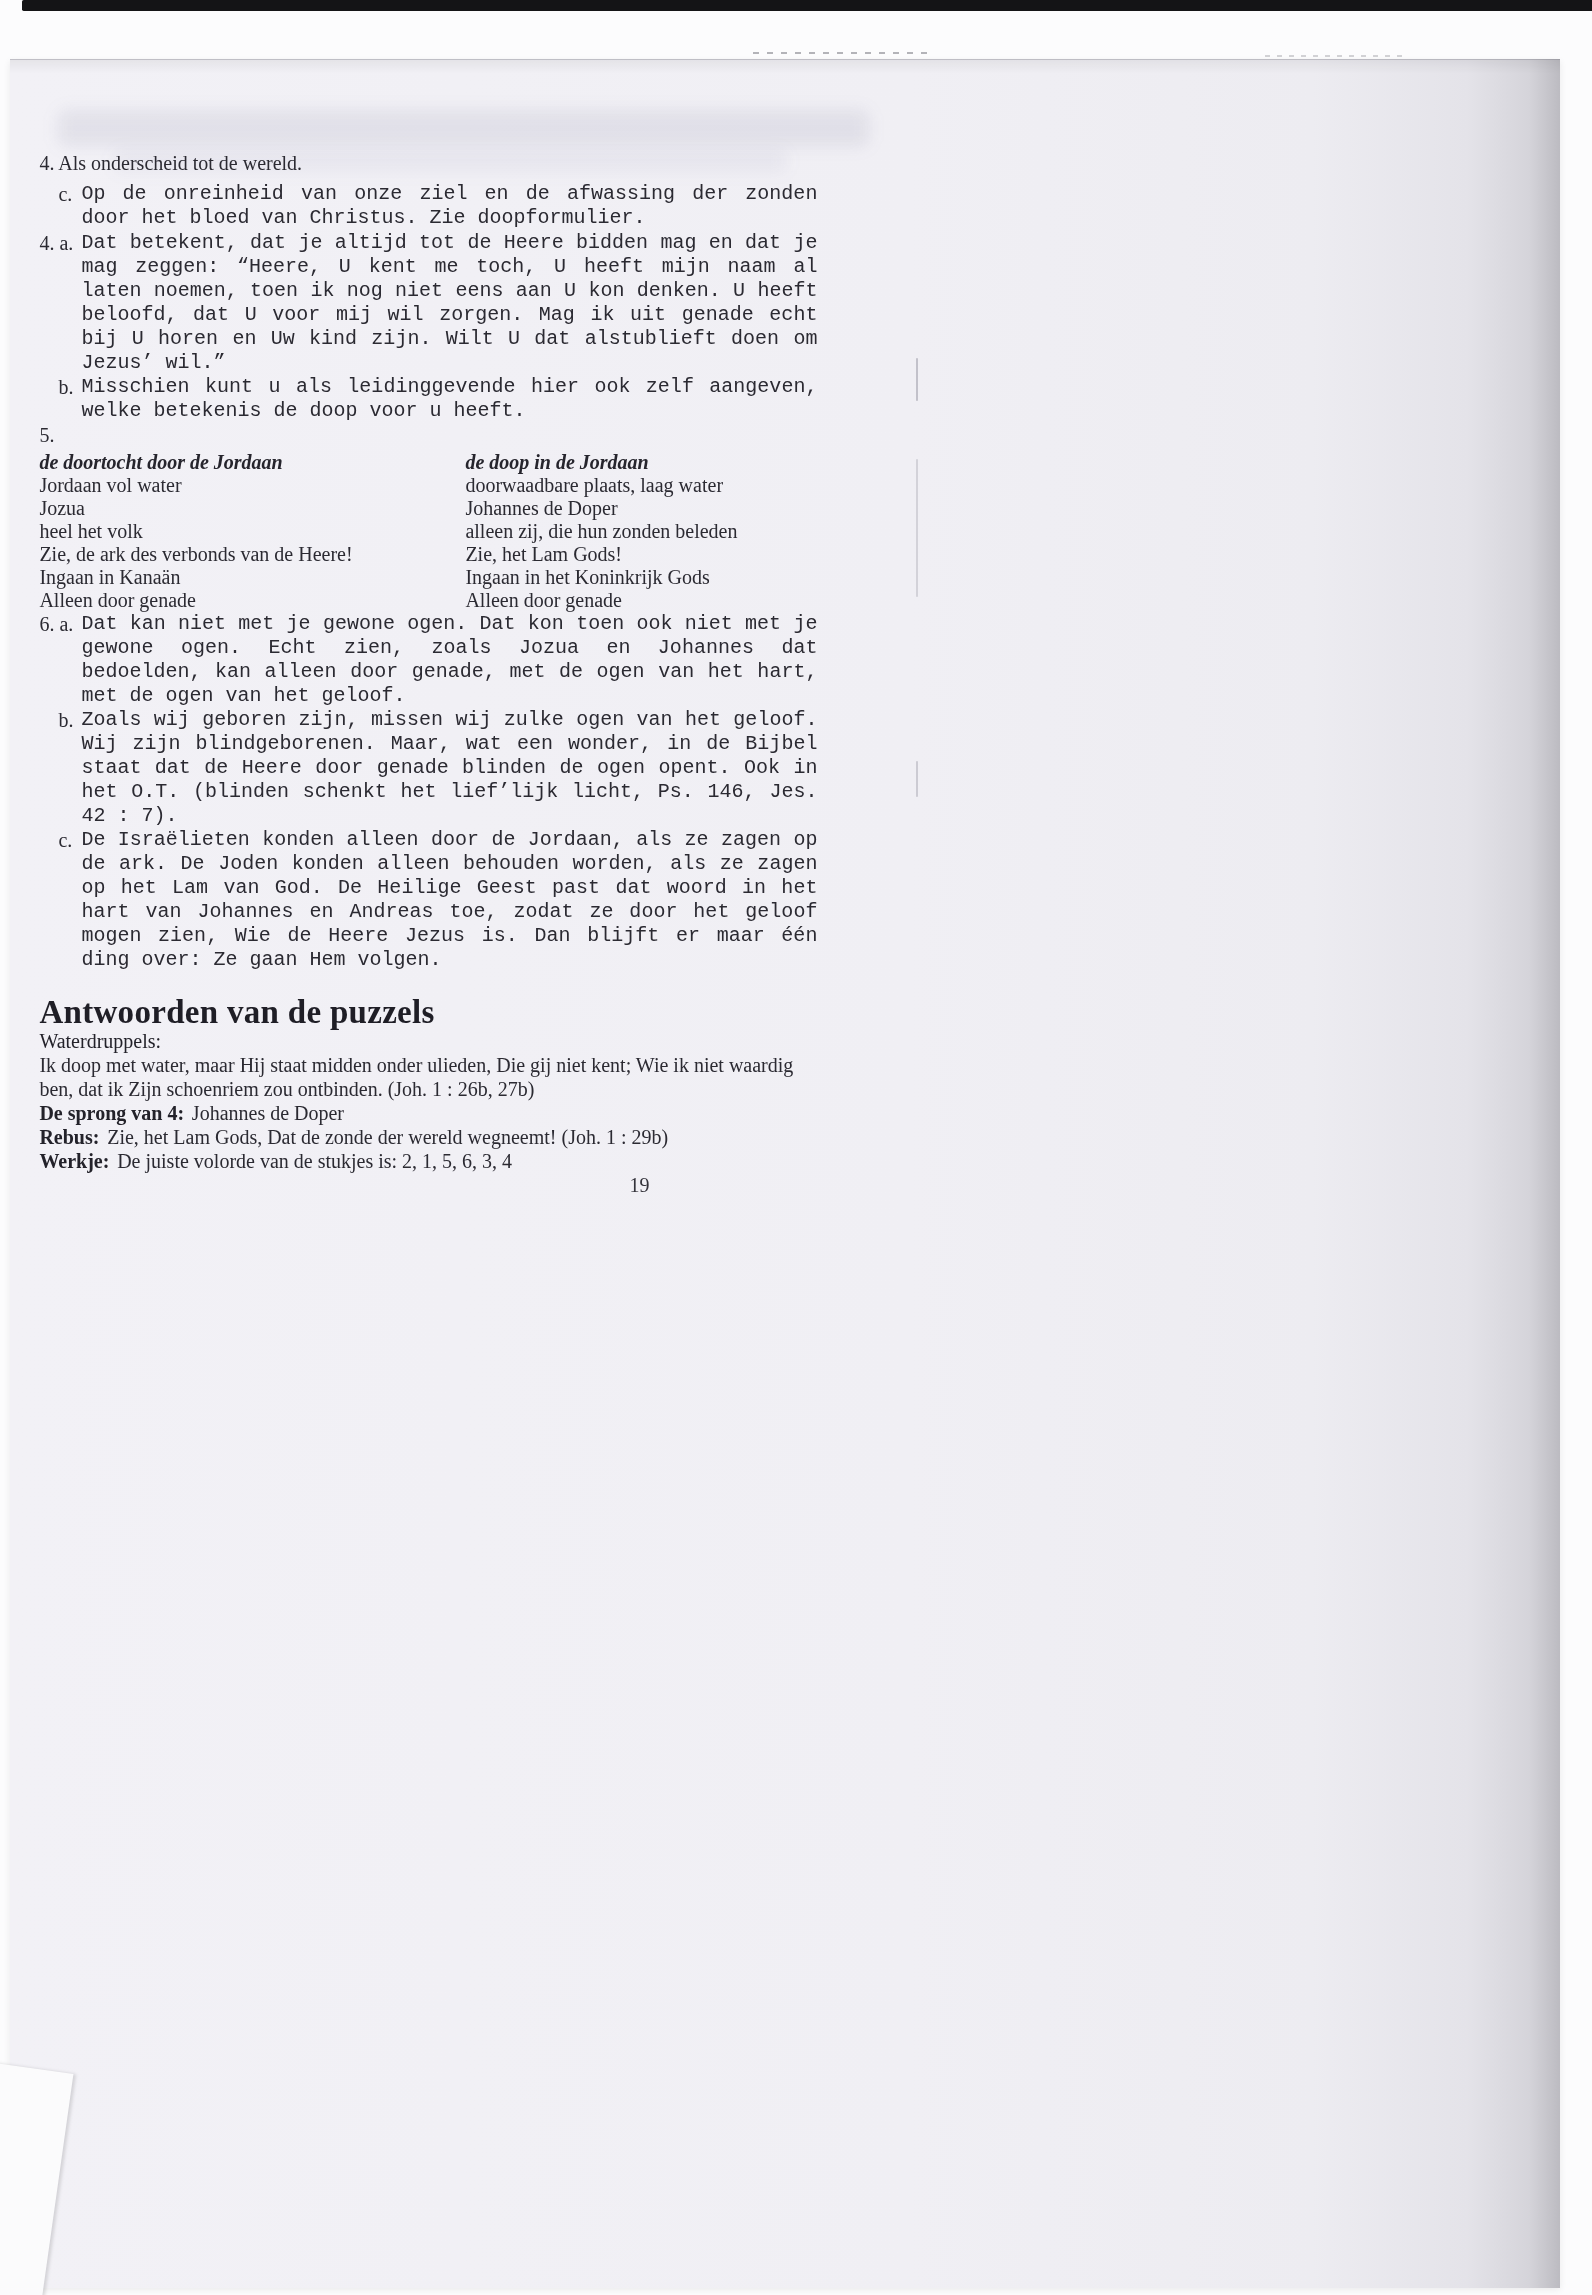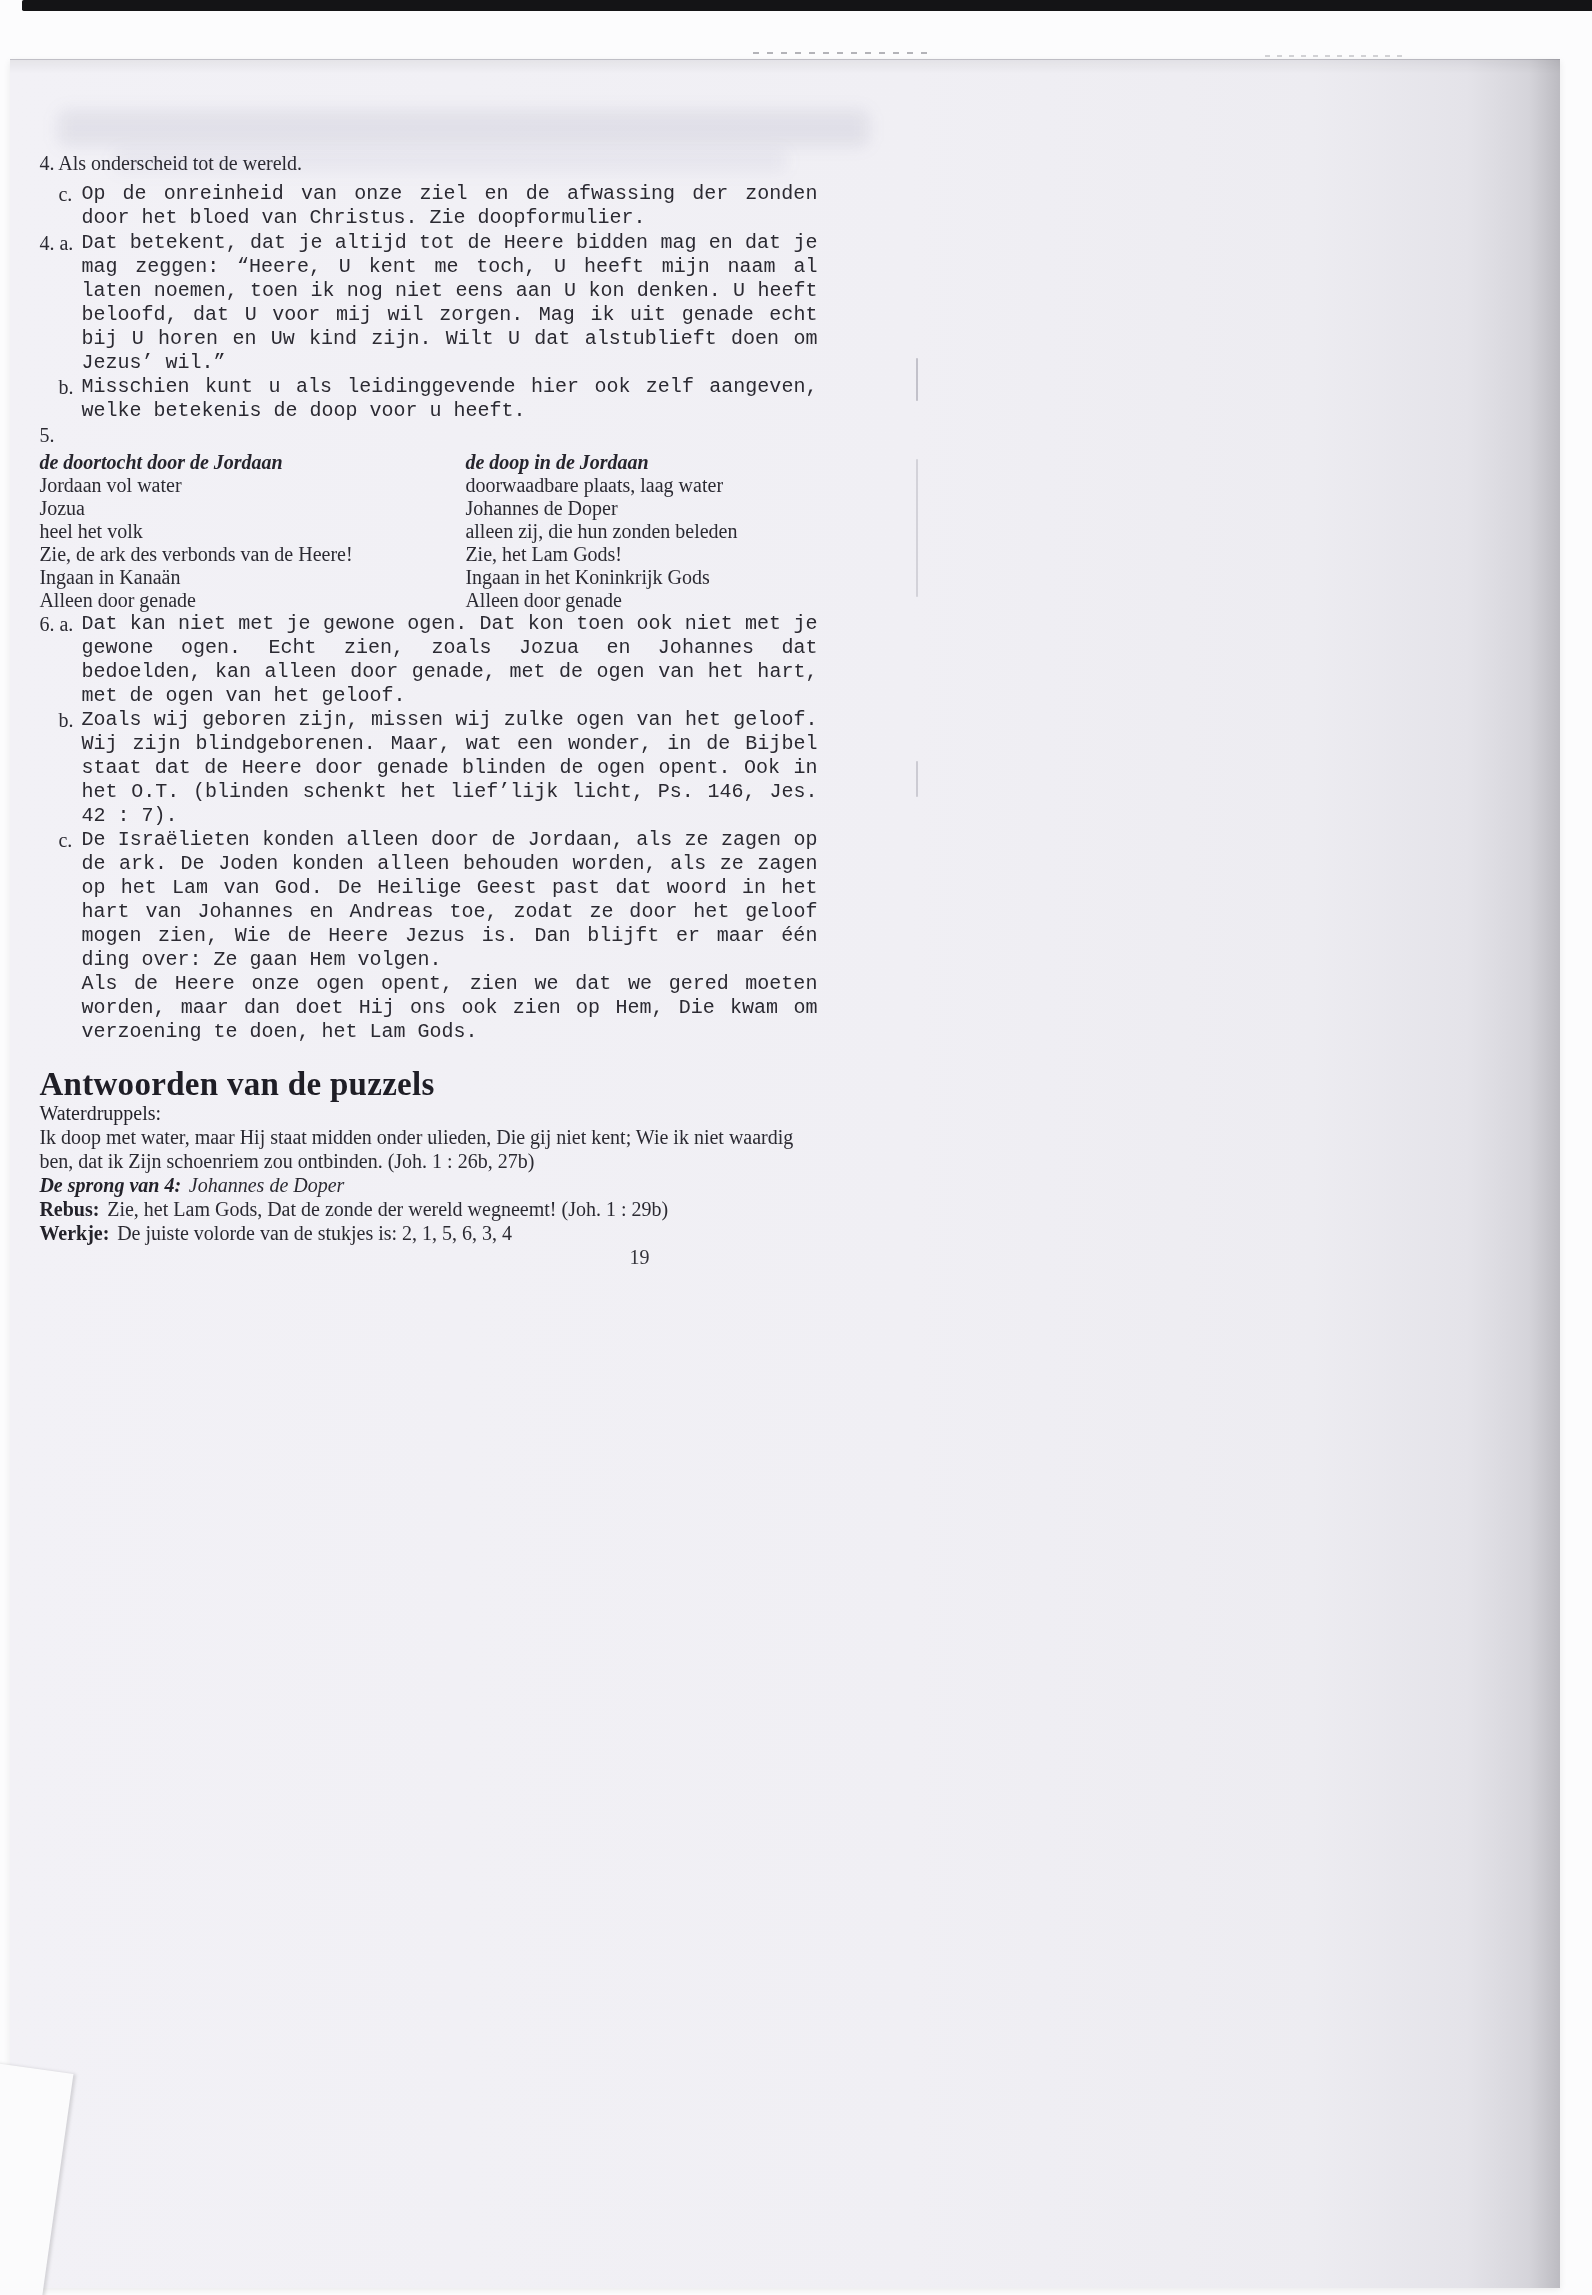--- a/index.html
+++ b/index.html
@@ -37,21 +37,21 @@
   .content{position:absolute;left:29px;top:91px;width:778px;color:#2b2a32;font-size:20px;line-height:24px;}
   .content p{margin:0;}
   .l-first{margin-left:42px;}
   .hang{display:flex;align-items:flex-start;}
   .lbl{flex:0 0 42px;box-sizing:border-box;}
   .lbl.sub{padding-left:19px;}
   .txt{flex:1 1 auto;text-align:justify;font-family:Liberation Mono, monospace;}
   .txt p + p{text-align:justify;}
   .mt8{margin-top:7px;}
   .mt10{margin-top:8.6px;}
-  .mt12{margin-top:10.4px;font-style:italic;}
+  .mt12{margin-top:10.4px;}
   .mt13{margin-top:11.2px;}
   .mt19{margin-top:16.4px;}
   .mt20{margin-top:1px;}
   .mt22{}
   .cmp{display:grid;grid-template-columns:426px 1fr;margin-top:3.5px;line-height:23px;}
   .cmp .h{font-weight:bold;font-style:italic;color:#26252d;}
   .h2{margin:24px 0 0 0;font-size:33px;line-height:33px;font-weight:bold;color:#1f1e26;letter-spacing:0.3px;}
   .plabel{margin-top:19px;font-weight:normal;color:#23222a;}
   .pline .plab{font-weight:bold;color:#23222a;margin-right:7.8px;}
   .pagenum{margin-top:40px;padding-left:590px;color:#34333b;}
@@ -121,21 +121,20 @@
 
       <div class="hang">
         <span class="lbl sub">b.</span>
         <p class="txt">Zoals wij geboren zijn, missen wij zulke ogen van het geloof. Wij zijn blindgeborenen. Maar, wat een wonder, in de Bijbel staat dat de Heere door genade blinden de ogen opent. Ook in het O.T. (blinden schenkt het lief’lijk licht, Ps. 146, Jes. 42 : 7).</p>
       </div>
 
       <div class="hang">
         <span class="lbl sub">c.</span>
         <div class="txt">
           <p>De Israëlieten konden alleen door de Jordaan, als ze zagen op de ark. De Joden konden alleen behouden worden, als ze zagen op het Lam van God. De Heilige Geest past dat woord in het hart van Johannes en Andreas toe, zodat ze door het geloof mogen zien, Wie de Heere Jezus is. Dan blijft er maar één ding over: Ze gaan Hem volgen.</p>
-          <p>Als de Heere onze ogen opent, zien we dat we gered moeten worden, maar dan doet Hij ons ook zien op Hem, Die kwam om verzoening te doen, het Lam Gods.</p>
         </div>
       </div>
 
       <h1 class="h2">Antwoorden van de puzzels</h1>
 
       <p class="plabel">Waterdruppels:</p>
       <p>Ik doop met water, maar Hij staat midden onder ulieden, Die gij niet kent; Wie ik niet waardig ben, dat ik Zijn schoenriem zou ontbinden. (Joh. 1 : 26b, 27b)</p>
 
       <p class="pline mt12">
         <span class="plab">De sprong van 4:</span><span>Johannes de Doper</span>

